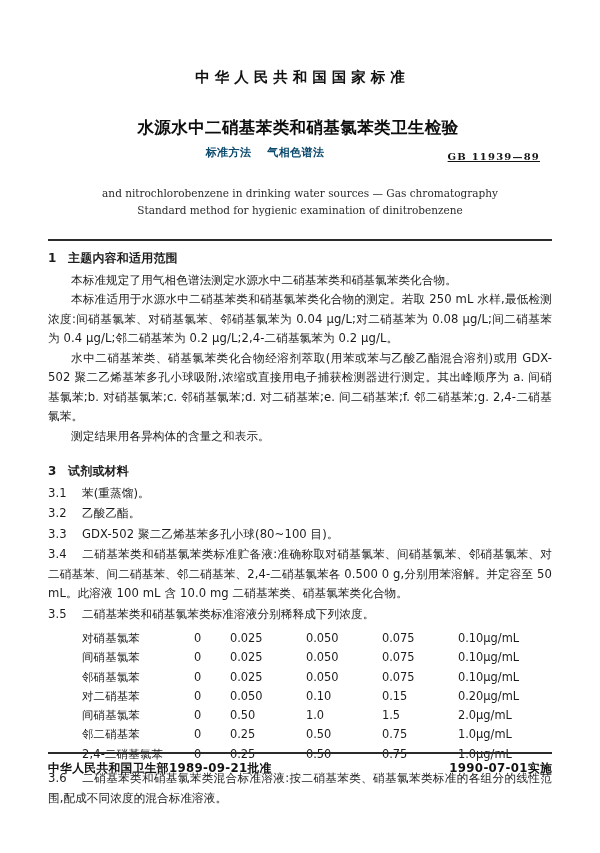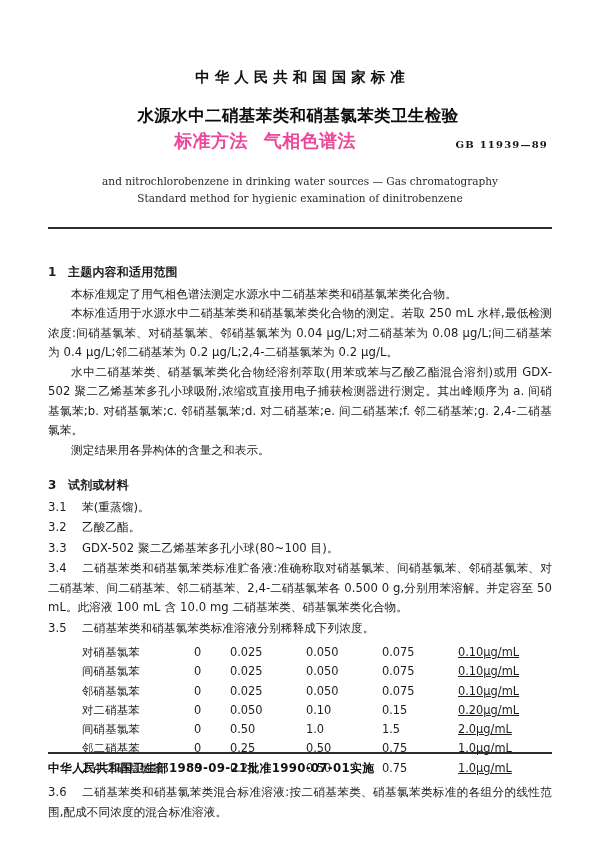--- a/index.html
+++ b/index.html
@@ -37,70 +37,71 @@
   .national-standard {
     font-family: "DejaVu Sans", "Liberation Sans", sans-serif;
     font-weight: bold;
     font-size: 14.5px;
     letter-spacing: 5px;
     text-indent: 5px;
     color: #111;
   }
   .title-row {
     position: relative;
-    margin-top: 16px;
+    margin-top: 28px;
   }
   .title-main {
     font-weight: bold;
     font-size: 16.5px;
     line-height: 25px;
     letter-spacing: 0.4px;
     color: #0d0d0d;
     text-align: center;
     padding-right: 4px;
   }
   .title-line2 {
     font-weight: bold;
-    font-size: 18px;
+    font-size: 11px;
     line-height: 25px;
     letter-spacing: 0.4px;
-    color: #ec4899;
+    color: #0c4a6e;
     text-align: center;
     padding-right: 70px;
   }
   .title-line2 .gap { display: inline-block; width: 16px; }
   .std-number {
     position: absolute;
-    right: 4px;
+    right: 12px;
     bottom: 3px;
     font-family: "DejaVu Serif", "Liberation Serif", serif;
     font-weight: bold;
     font-size: 10px;
     letter-spacing: 1.2px;
     color: #141414;
     white-space: nowrap;
+    text-decoration: underline;
   }
   .subtitle-en {
     margin-top: 20px;
     font-family: "DejaVu Serif", "Liberation Serif", serif;
     font-size: 10.5px;
     line-height: 17px;
     color: #2a2a2a;
     text-align: center;
   }
   .rule-top {
     margin-top: 20px;
     height: 2px;
     background: #2b2b2b;
     width: 100%;
   }
 
   
   .body-block {
-    padding-top: 34px;
+    padding-top: 8px;
     font-size: 11.6px;
     line-height: 19.5px;
     color: #1c1c1c;
   }
   .sec-head {
     font-weight: bold;
     font-size: 12px;
     margin-top: 16px;
     margin-bottom: 2px;
     letter-spacing: 0.2px;
@@ -136,36 +137,37 @@
   .conc-table td {
     padding: 0;
     white-space: nowrap;
     color: #1c1c1c;
   }
   .conc-table td.name { width: 112px; letter-spacing: 0.2px; }
   .conc-table td.c0   { width: 36px; }
   .conc-table td.c1   { width: 76px; }
   .conc-table td.c2   { width: 76px; }
   .conc-table td.c3   { width: 76px; }
-  .conc-table td.c4   { width: 80px; text-decoration: underline; }
+  .conc-table td.c4   { width: 80px; }
 
   
   .footer-wrap {
     position: absolute;
     left: 48px;
     top: 752px;
     width: 504px;
   }
   .rule-bottom {
     height: 2px;
     background: #2b2b2b;
     width: 100%;
   }
   .footer-row {
     display: flex;
+    justify-content: space-between;
     align-items: baseline;
     margin-top: 7px;
     font-weight: bold;
     font-size: 11.8px;
     letter-spacing: 0.3px;
     color: #111;
   }
 </style>
 </head>
 <body>

